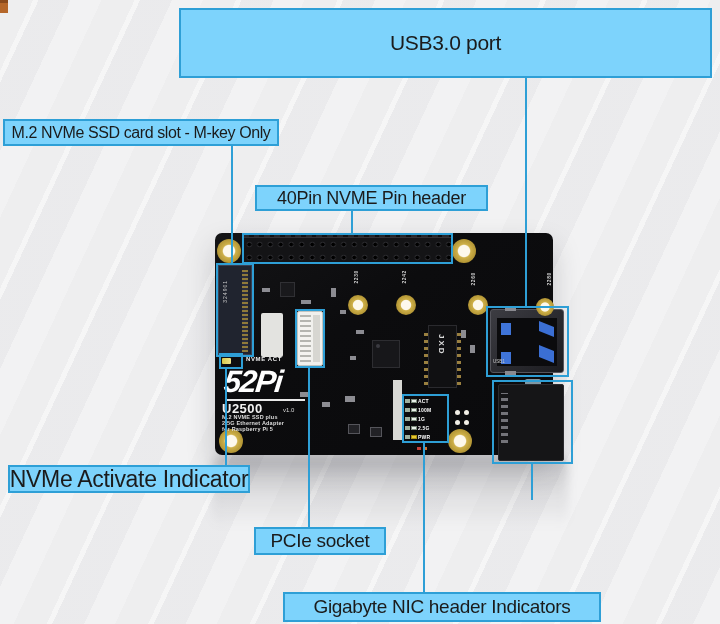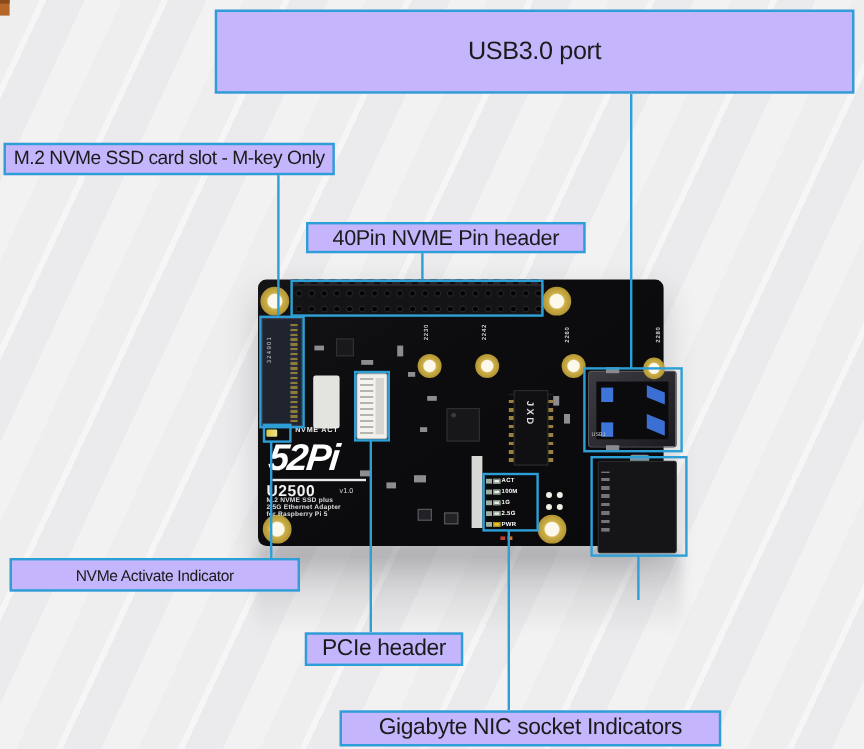--- a/index.html
+++ b/index.html
@@ -7,21 +7,21 @@
   body { font-family:"Liberation Sans","DejaVu Sans",sans-serif; background:#ededef; }
   #scene { position:relative; width:720px; height:624px; overflow:hidden;
            background:#eeeeef; }
   #scene::before { content:""; position:absolute; inset:0;
     background:repeating-linear-gradient(115deg,
       rgba(255,255,255,0) 0 30px, rgba(255,255,255,.9) 30px 35px,
       rgba(226,226,230,.55) 35px 64px, rgba(248,248,249,.8) 64px 92px);
     opacity:.5; pointer-events:none; }
 
   
-  .callout { position:absolute; background:#c4b5fd; border:2px solid var(--accent);
+  .callout { position:absolute; background:#7dd3fc; border:2px solid var(--accent);
     color:#1b1b1b; display:flex; align-items:center; justify-content:center;
     white-space:nowrap; letter-spacing:-0.3px; z-index:30; }
   .callout.two-line { flex-direction:column; justify-content:space-evenly; }
 
   
   .line { position:absolute; width:2px; background:var(--accent); z-index:25; }
 
   
   .hl { position:absolute; border:2px solid var(--accent); z-index:20; background:transparent; }
 
@@ -242,17 +242,17 @@
   <div class="line" style="left:225px;top:368px;height:97px"></div>
   <div class="line" style="left:308px;top:367px;height:160px"></div>
   <div class="line" style="left:423px;top:442px;height:150px"></div>
   <div class="line" style="left:531px;top:463px;height:37px"></div>
 
   <div class="callout two-line" style="left:179px;top:8px;width:533px;height:70px;font-size:21px">
     <div>USB3.0 port</div>
   </div>
   <div class="callout" style="left:3px;top:119px;width:276px;height:27px;font-size:16px;letter-spacing:-0.4px">M.2 NVMe SSD card slot - M-key Only</div>
   <div class="callout" style="left:255px;top:185px;width:233px;height:26px;font-size:18px">40Pin NVME Pin header</div>
-  <div class="callout" style="left:8px;top:465px;width:242px;height:28px;font-size:13px">NVMe Activate Indicator</div>
-  <div class="callout" style="left:254px;top:527px;width:132px;height:28px;font-size:19px">PCIe header</div>
-  <div class="callout" style="left:283px;top:592px;width:318px;height:30px;font-size:19px">Gigabyte NIC socket Indicators</div>
+  <div class="callout" style="left:8px;top:465px;width:242px;height:28px;font-size:23px">NVMe Activate Indicator</div>
+  <div class="callout" style="left:254px;top:527px;width:132px;height:28px;font-size:19px">PCIe socket</div>
+  <div class="callout" style="left:283px;top:592px;width:318px;height:30px;font-size:19px">Gigabyte NIC header Indicators</div>
 
 </div>
 
 </body></html>

